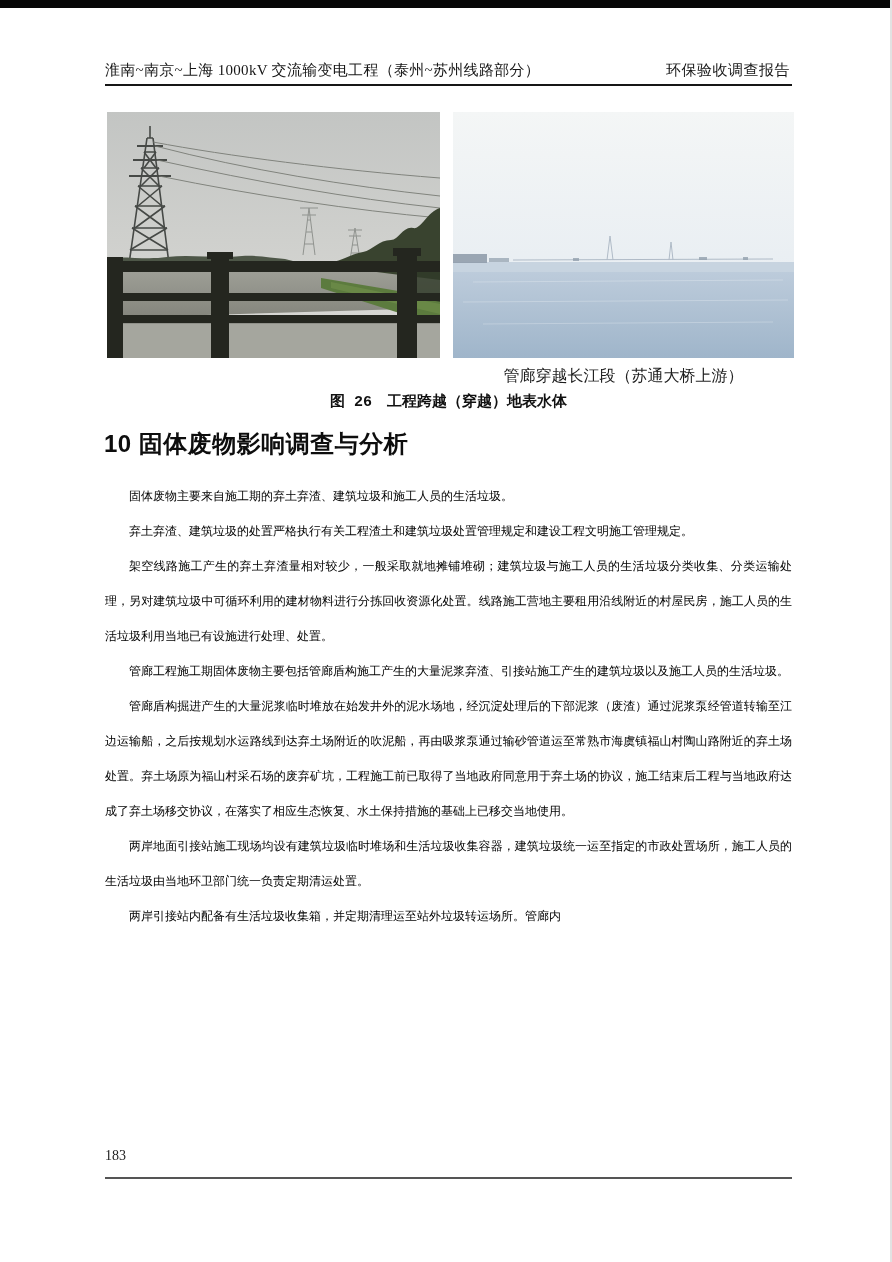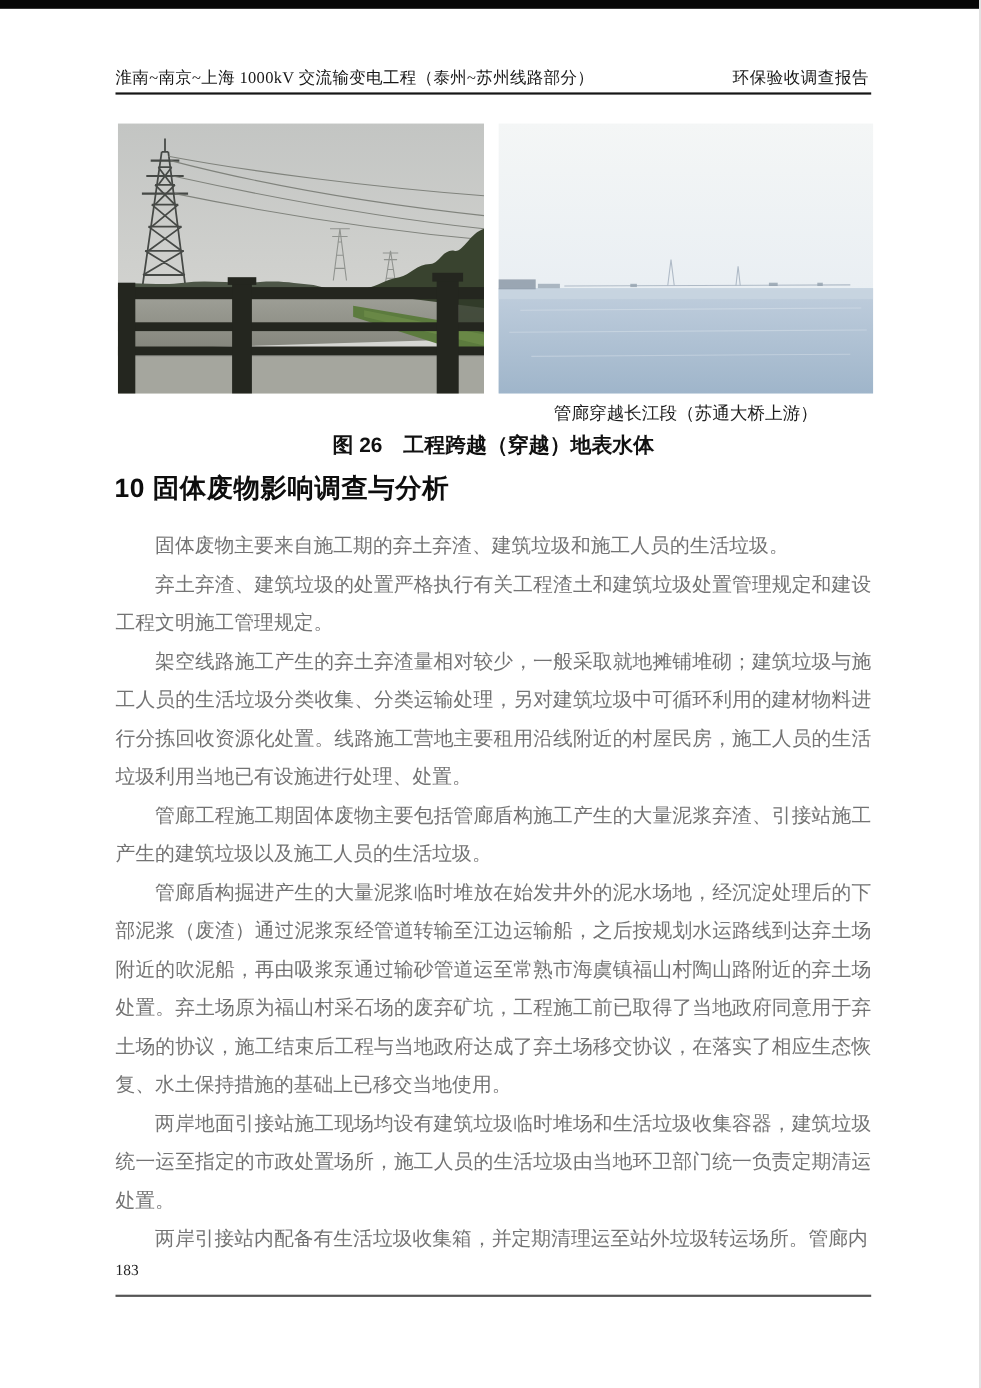--- a/index.html
+++ b/index.html
@@ -26,38 +26,38 @@
   .photo{position:absolute;top:112px;overflow:hidden;}
   .photo-left{left:107px;width:333px;height:246px;}
   .photo-right{left:453px;width:341px;height:246px;}
 
   .caption{position:absolute;top:366px;text-align:center;font-size:16px;color:#1d1d1d;}
   .caption-left{left:107px;width:333px;}
   .caption-right{left:453px;width:341px;}
 
   .figure-label{
     position:absolute;left:105px;top:392px;width:687px;
-    text-align:center;font-size:19px;font-weight:bold;
-    font-family:Liberation Sans, sans-serif;
+    text-align:center;font-size:15px;font-weight:bold;
+    font-family:Liberation Mono, monospace;
     color:#111;
   }
 
   .section-heading{
     position:absolute;left:104px;top:428px;margin:0;
     font-size:24px;font-weight:bold;
     font-family:"Liberation Sans","DejaVu Sans",sans-serif;
     color:#0d0d0d;letter-spacing:0.5px;white-space:nowrap;
   }
 
   .body-text{position:absolute;left:105px;top:479px;width:687px;}
   .body-text p{
     margin:0;text-indent:2em;
-    font-size:18px;line-height:35px;
+    font-size:12px;line-height:35px;
     text-align:justify;
-    color:#737373;
+    color:#000000;
   }
 
   .page-number{position:absolute;left:105px;top:1148px;width:687px;text-align:left;font-size:14px;color:#222;}
   .footer-rule{position:absolute;left:105px;top:1177px;width:687px;height:2px;background:#555;}
 
   .footer-logo{position:absolute;top:1184px;right:102px;display:flex;align-items:center;gap:7px;}
   .logo-mark{display:flex;gap:3px;transform:skewX(-8deg);padding-left:4px;}
   .lm{width:14px;height:27px;position:relative;}
   .lm-open-right{border:5px solid var(--logo-blue);border-right:none;}
   .lm-open-left{border:5px solid var(--logo-blue);border-left:none;}

